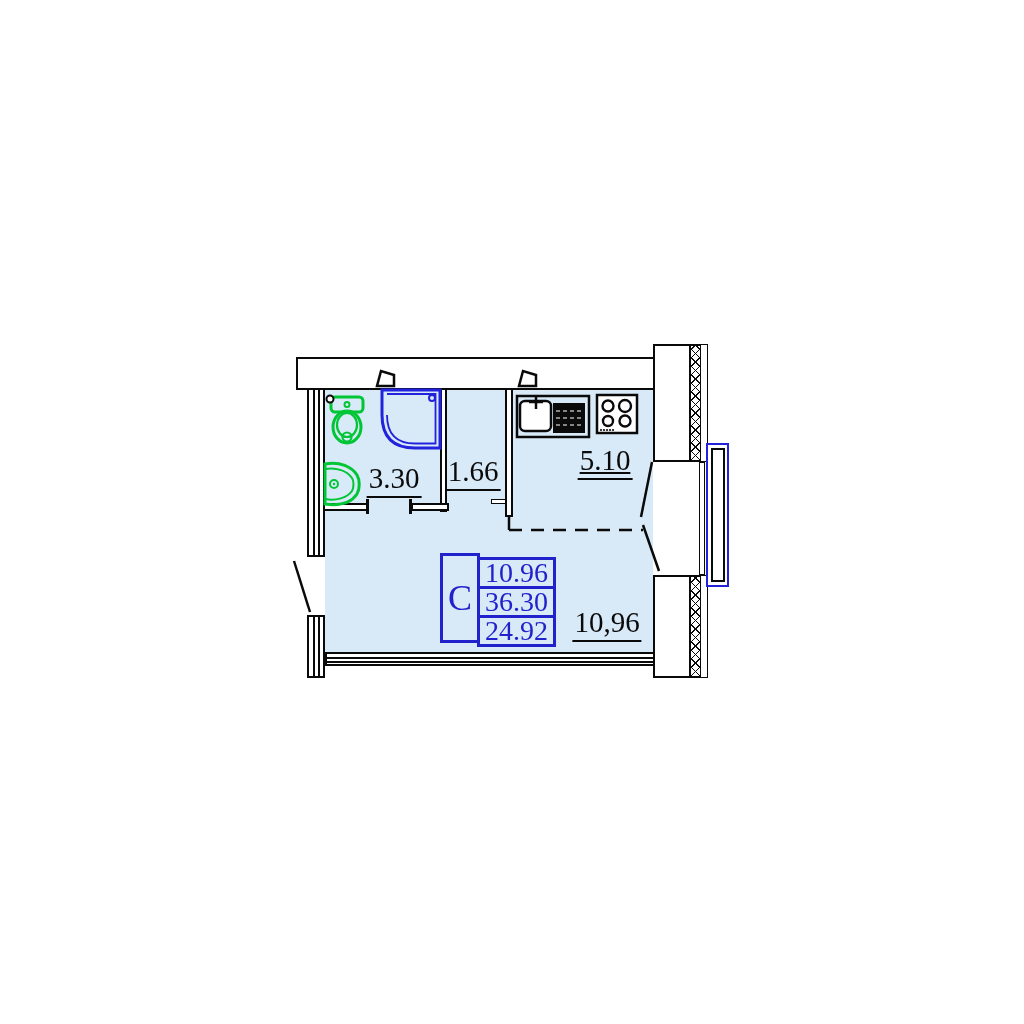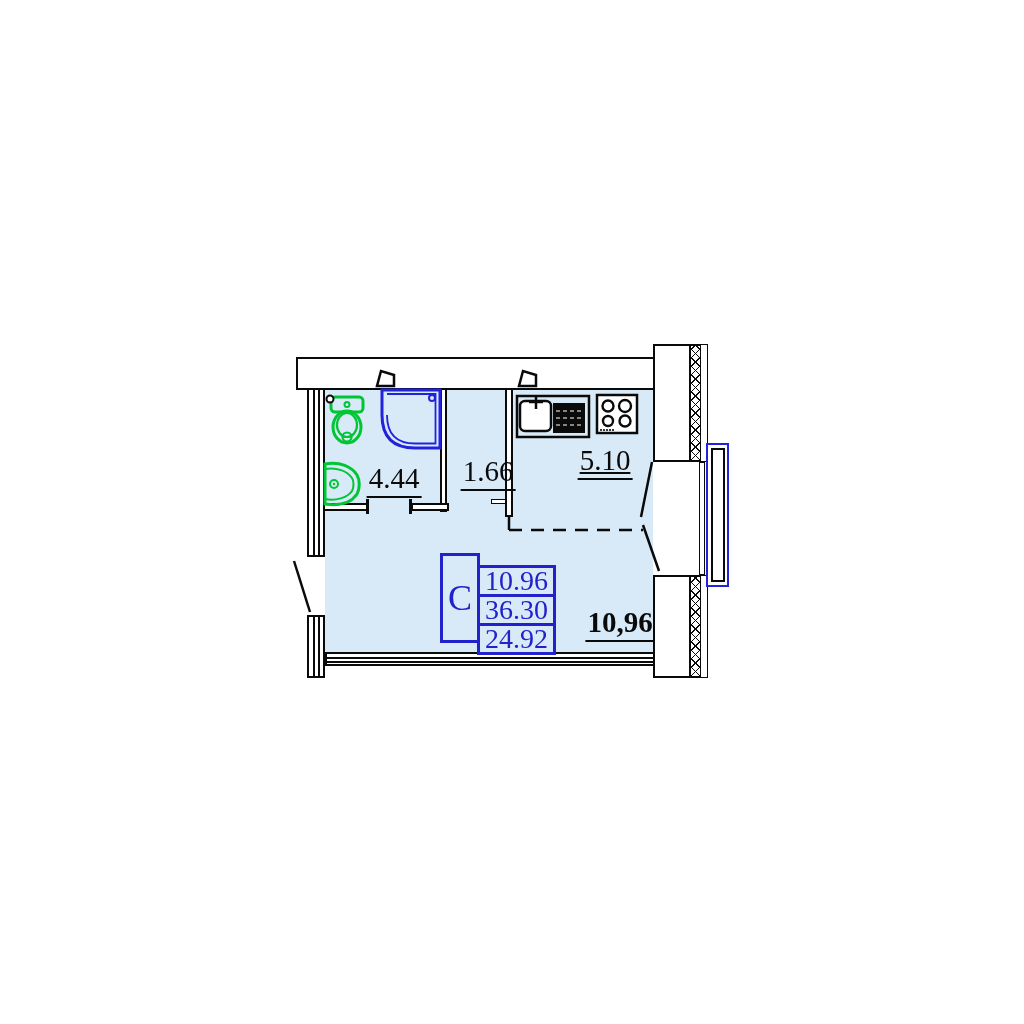--- a/index.html
+++ b/index.html
@@ -47,32 +47,32 @@
   .balc-outer{left:706px;top:443px;width:23px;height:144px;background:#ffffff;border:2.5px solid #2222dd;}
   .balc-inner{left:711px;top:448px;width:14px;height:134px;background:#ffffff;border:2px solid #0a0a0a;}
   .balc-frame{left:699px;top:462px;width:6px;height:113px;background:#ffffff;border:1.5px solid #0a0a0a;}
 
   .overlay{left:0;top:0;width:1024px;height:1024px;pointer-events:none;}
 
   
   .lbl{position:absolute;transform:translate(-50%,-50%);color:#0a0a0a;font-size:29px;
        line-height:1;padding:0 2px 3px 2px;border-bottom:2px solid #0a0a0a;white-space:nowrap;}
   .lbl-bath{left:394px;top:481px;}
-  .lbl-hall{left:473px;top:474px;margin-left:15px;}
+  .lbl-hall{left:473px;top:474px;}
   .lbl-kitchen{left:605px;top:463px;text-decoration:underline;}
-  .lbl-living{left:620px;top:625px;font-weight:bold;}
+  .lbl-living{left:607px;top:625px;}
 
   
   .ibox{left:440px;top:553px;display:flex;align-items:flex-start;}
   .ibox-left{box-sizing:border-box;width:40px;height:90px;border:3px solid #2222cc;background:transparent;
              display:flex;align-items:center;justify-content:center;color:#2222cc;font-size:36px;}
   .ibox-rows{display:flex;flex-direction:column;margin-left:-3px;}
   .ibox-row{box-sizing:border-box;width:79px;height:32px;border:3px solid #2222cc;margin-top:-3px;
             display:flex;align-items:center;justify-content:center;color:#2222cc;font-size:28px;}
-  .ibox-row:first-child{margin-top:12px;}
+  .ibox-row:first-child{margin-top:4px;}
 </style>
 </head>
 <body>
 
 <div class="canvas">
 
   <div class="abs room-fill"></div>
 
   <div class="abs wall top-band"></div>
   <div class="abs wall blk-upper"></div>
@@ -162,21 +162,21 @@
       <g fill="#0a0a0a" stroke="none">
         <circle cx="601" cy="430" r="1.1"></circle>
           <circle cx="604" cy="430" r="1.1"></circle>
         <circle cx="607" cy="430" r="1.1"></circle>
           <circle cx="610" cy="430" r="1.1"></circle>
         <circle cx="613" cy="430" r="1.1"></circle>
       </g>
     </g>
   </svg>
 
-  <div class="lbl lbl-bath">4.44</div>
+  <div class="lbl lbl-bath">3.30</div>
   <div class="lbl lbl-hall">1.66</div>
   <div class="lbl lbl-kitchen">5.10</div>
   <div class="lbl lbl-living">10,96</div>
 
   <div class="abs ibox">
     <div class="ibox-left">С</div>
     <div class="ibox-rows">
       <div class="ibox-row">10.96</div>
       <div class="ibox-row">36.30</div>
       <div class="ibox-row">24.92</div>

